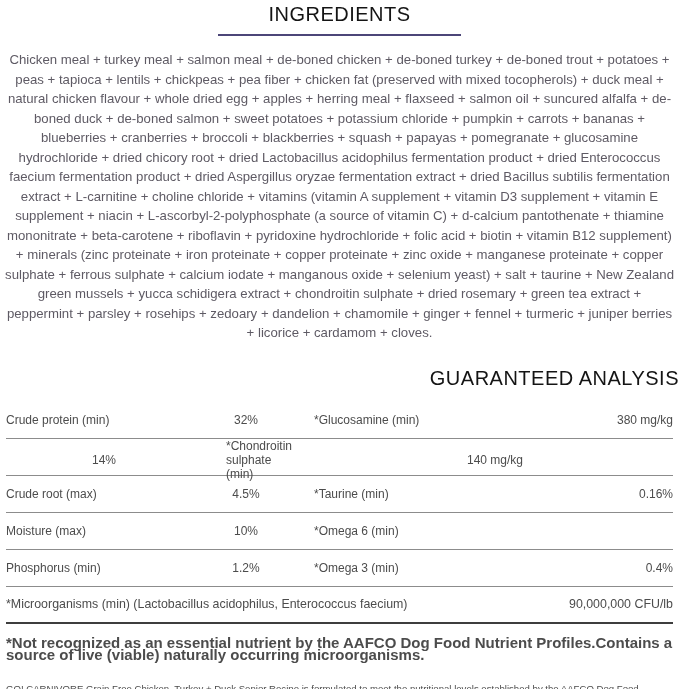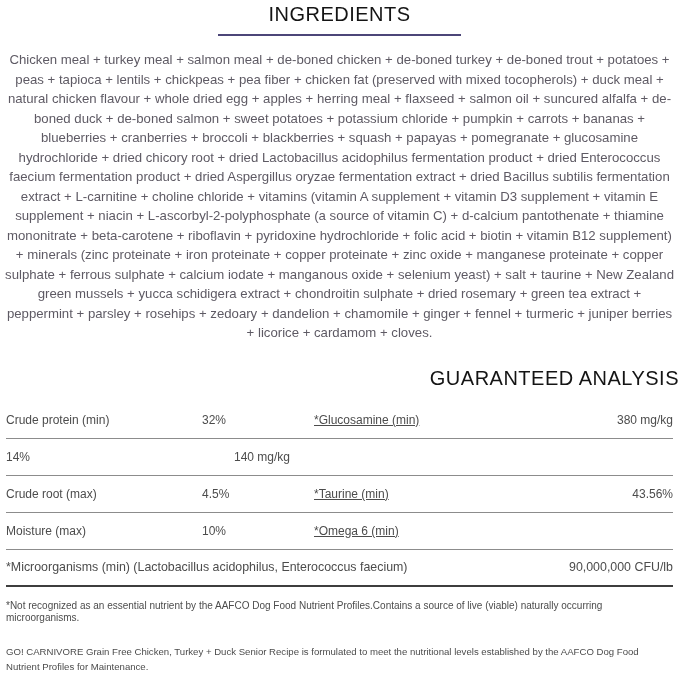--- a/index.html
+++ b/index.html
@@ -40,38 +40,39 @@
   .ga-table { margin: 12px 6px 0 6px; }
   .ga-row {
     display: grid;
     grid-template-columns: 196px 88px 1fr 150px;
     align-items: center;
     height: 37px;
     border-bottom: 1px solid #8c8c8c;
     font-size: 12px;
     color: #4c4c4c;
   }
-  .ga-left-value { }
-  .ga-right-label { padding-left: 24px; text-decoration: underline; }
+  .ga-left-value { text-align: center; }
+  .ga-right-label { padding-left: 24px; }
   .ga-right-value { text-align: right; }
   .ga-micro-row {
     display: grid;
     grid-template-columns: 1fr 150px;
     align-items: center;
     height: 37px;
     border-bottom: 2px solid #3e3e3e;
     font-size: 12.4px;
     color: #4c4c4c;
   }
   .ga-micro-value { text-align: right; }
   .footnote {
     margin: 13px 6px 0 6px;
-    font-size: 10px;
+    font-size: 15px;
     line-height: 12px;
     color: #4c4c4c;
+    font-weight: bold;
   }
   .formulation-note {
     margin: 20px 6px 0 6px;
     font-size: 9.6px;
     line-height: 15.5px;
     color: #4c4c4c;
   }
 </style>
 </head>
 <body>
@@ -89,36 +90,43 @@
 
   <div class="ga-row">
     <div class="ga-left-label">Crude protein (min)</div>
     <div class="ga-left-value">32%</div>
     <div class="ga-right-label">*Glucosamine (min)</div>
     <div class="ga-right-value">380 mg/kg</div>
   </div>
 
   <div class="ga-row">
     <div class="ga-left-value">14%</div>
+    <div class="ga-right-label">*Chondroitin sulphate (min)</div>
     <div class="ga-right-value">140 mg/kg</div>
   </div>
 
   <div class="ga-row">
     <div class="ga-left-label">Crude root (max)</div>
     <div class="ga-left-value">4.5%</div>
     <div class="ga-right-label">*Taurine (min)</div>
-    <div class="ga-right-value">43.56%</div>
+    <div class="ga-right-value">0.16%</div>
   </div>
 
   <div class="ga-row">
     <div class="ga-left-label">Moisture (max)</div>
     <div class="ga-left-value">10%</div>
     <div class="ga-right-label">*Omega 6 (min)</div>
   </div>
 
+  <div class="ga-row">
+    <div class="ga-left-label">Phosphorus  (min)</div>
+    <div class="ga-left-value">1.2%</div>
+    <div class="ga-right-label">*Omega 3 (min)</div>
+    <div class="ga-right-value">0.4%</div>
+  </div>
 
   <div class="ga-micro-row">
     <div class="ga-micro-label">*Microorganisms (min) (Lactobacillus acidophilus, Enterococcus faecium)</div>
     <div class="ga-micro-value">90,000,000 CFU/lb</div>
   </div>
 
 </div>
 
 <div class="footnote">*Not recognized as an essential nutrient by the AAFCO Dog Food Nutrient Profiles.Contains a source of live (viable) naturally occurring microorganisms.</div>
 

